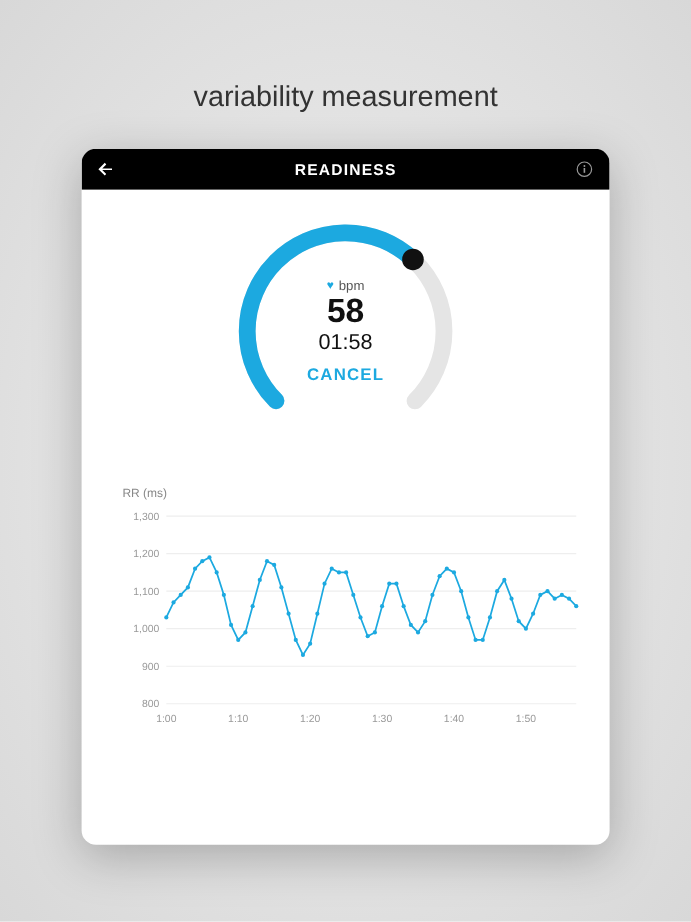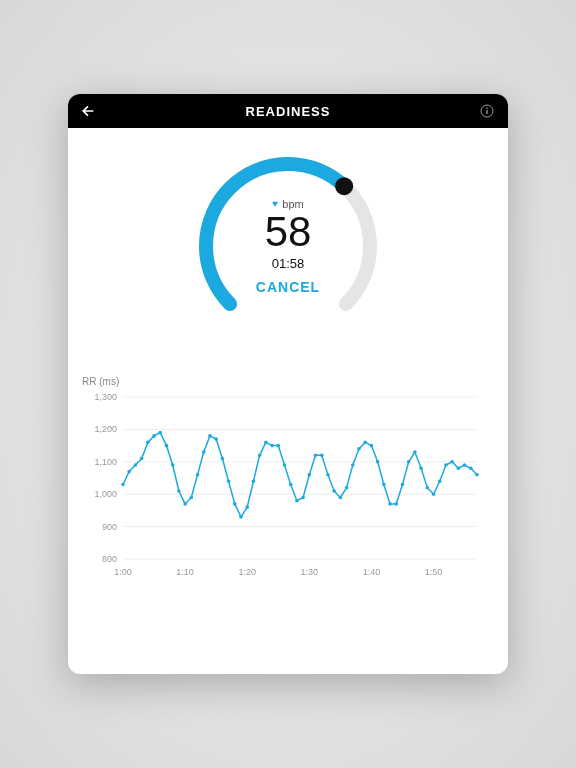--- a/index.html
+++ b/index.html
@@ -55,39 +55,40 @@
     padding-top: 18px;
   }
   .gauge { position: relative; width: 200px; height: 200px; }
   .gauge svg { width: 200px; height: 200px; }
   .gauge-center {
     position: absolute; inset: 0;
     display: flex; flex-direction: column; align-items: center; justify-content: center;
   }
   .bpm-label { display:flex; align-items:center; gap:4px; color:#555; font-size:11px; }
   .bpm-label .heart { color:#1ca9e0; font-size:10px; }
-  .bpm-value { font-size: 42px; font-weight: 400; color:#111; margin-top:-2px;}
-  .timer { font-size: 13px; color:#111; margin-top:0px; font-weight:500;text-align:center;}
+  .bpm-value { font-size: 28px; font-weight: 700; color:#111; margin-top:-2px;}
+  .timer { font-size: 18px; color:#111; margin-top:0px; font-weight:500;text-align:center;}
   .cancel { color:#1ca9e0; font-size:14px; font-weight:700; letter-spacing:1px; margin-top:8px;}
   .chart-area {
-    padding: 30px 22px 0 12px;
+    padding: 30px 22px 0 32px;
     flex: 1;
   }
   .chart-ylabel { font-size: 10px; color:#888; margin-bottom:4px; margin-left:2px;}
   .chart-svg { width: 100%; height: 190px; display:block; }
   .tick-text { font-size: 9px; fill:#999; font-family: inherit; }
   .grid-line { stroke:#eee; stroke-width:1; }
   .data-line { stroke:#1ca9e0; stroke-width:1.5; fill:none; }
   .data-point { fill:#1ca9e0; }
 </style>
 </head>
 <body>
 
 <div class="promo-title">
   <br>
+  <span>variability measurement</span>
 </div>
 
 <div class="device-frame">
   <div class="topbar">
     <div class="back">
       <svg viewBox="0 0 24 24" width="16" height="16">
           <path d="M20 11H7.8l5-5L11 4l-8 8 8 8 1.8-2-5-5H20z" fill="#fff"></path>
         </svg>
     </div>
     <div class="title">READINESS</div>

